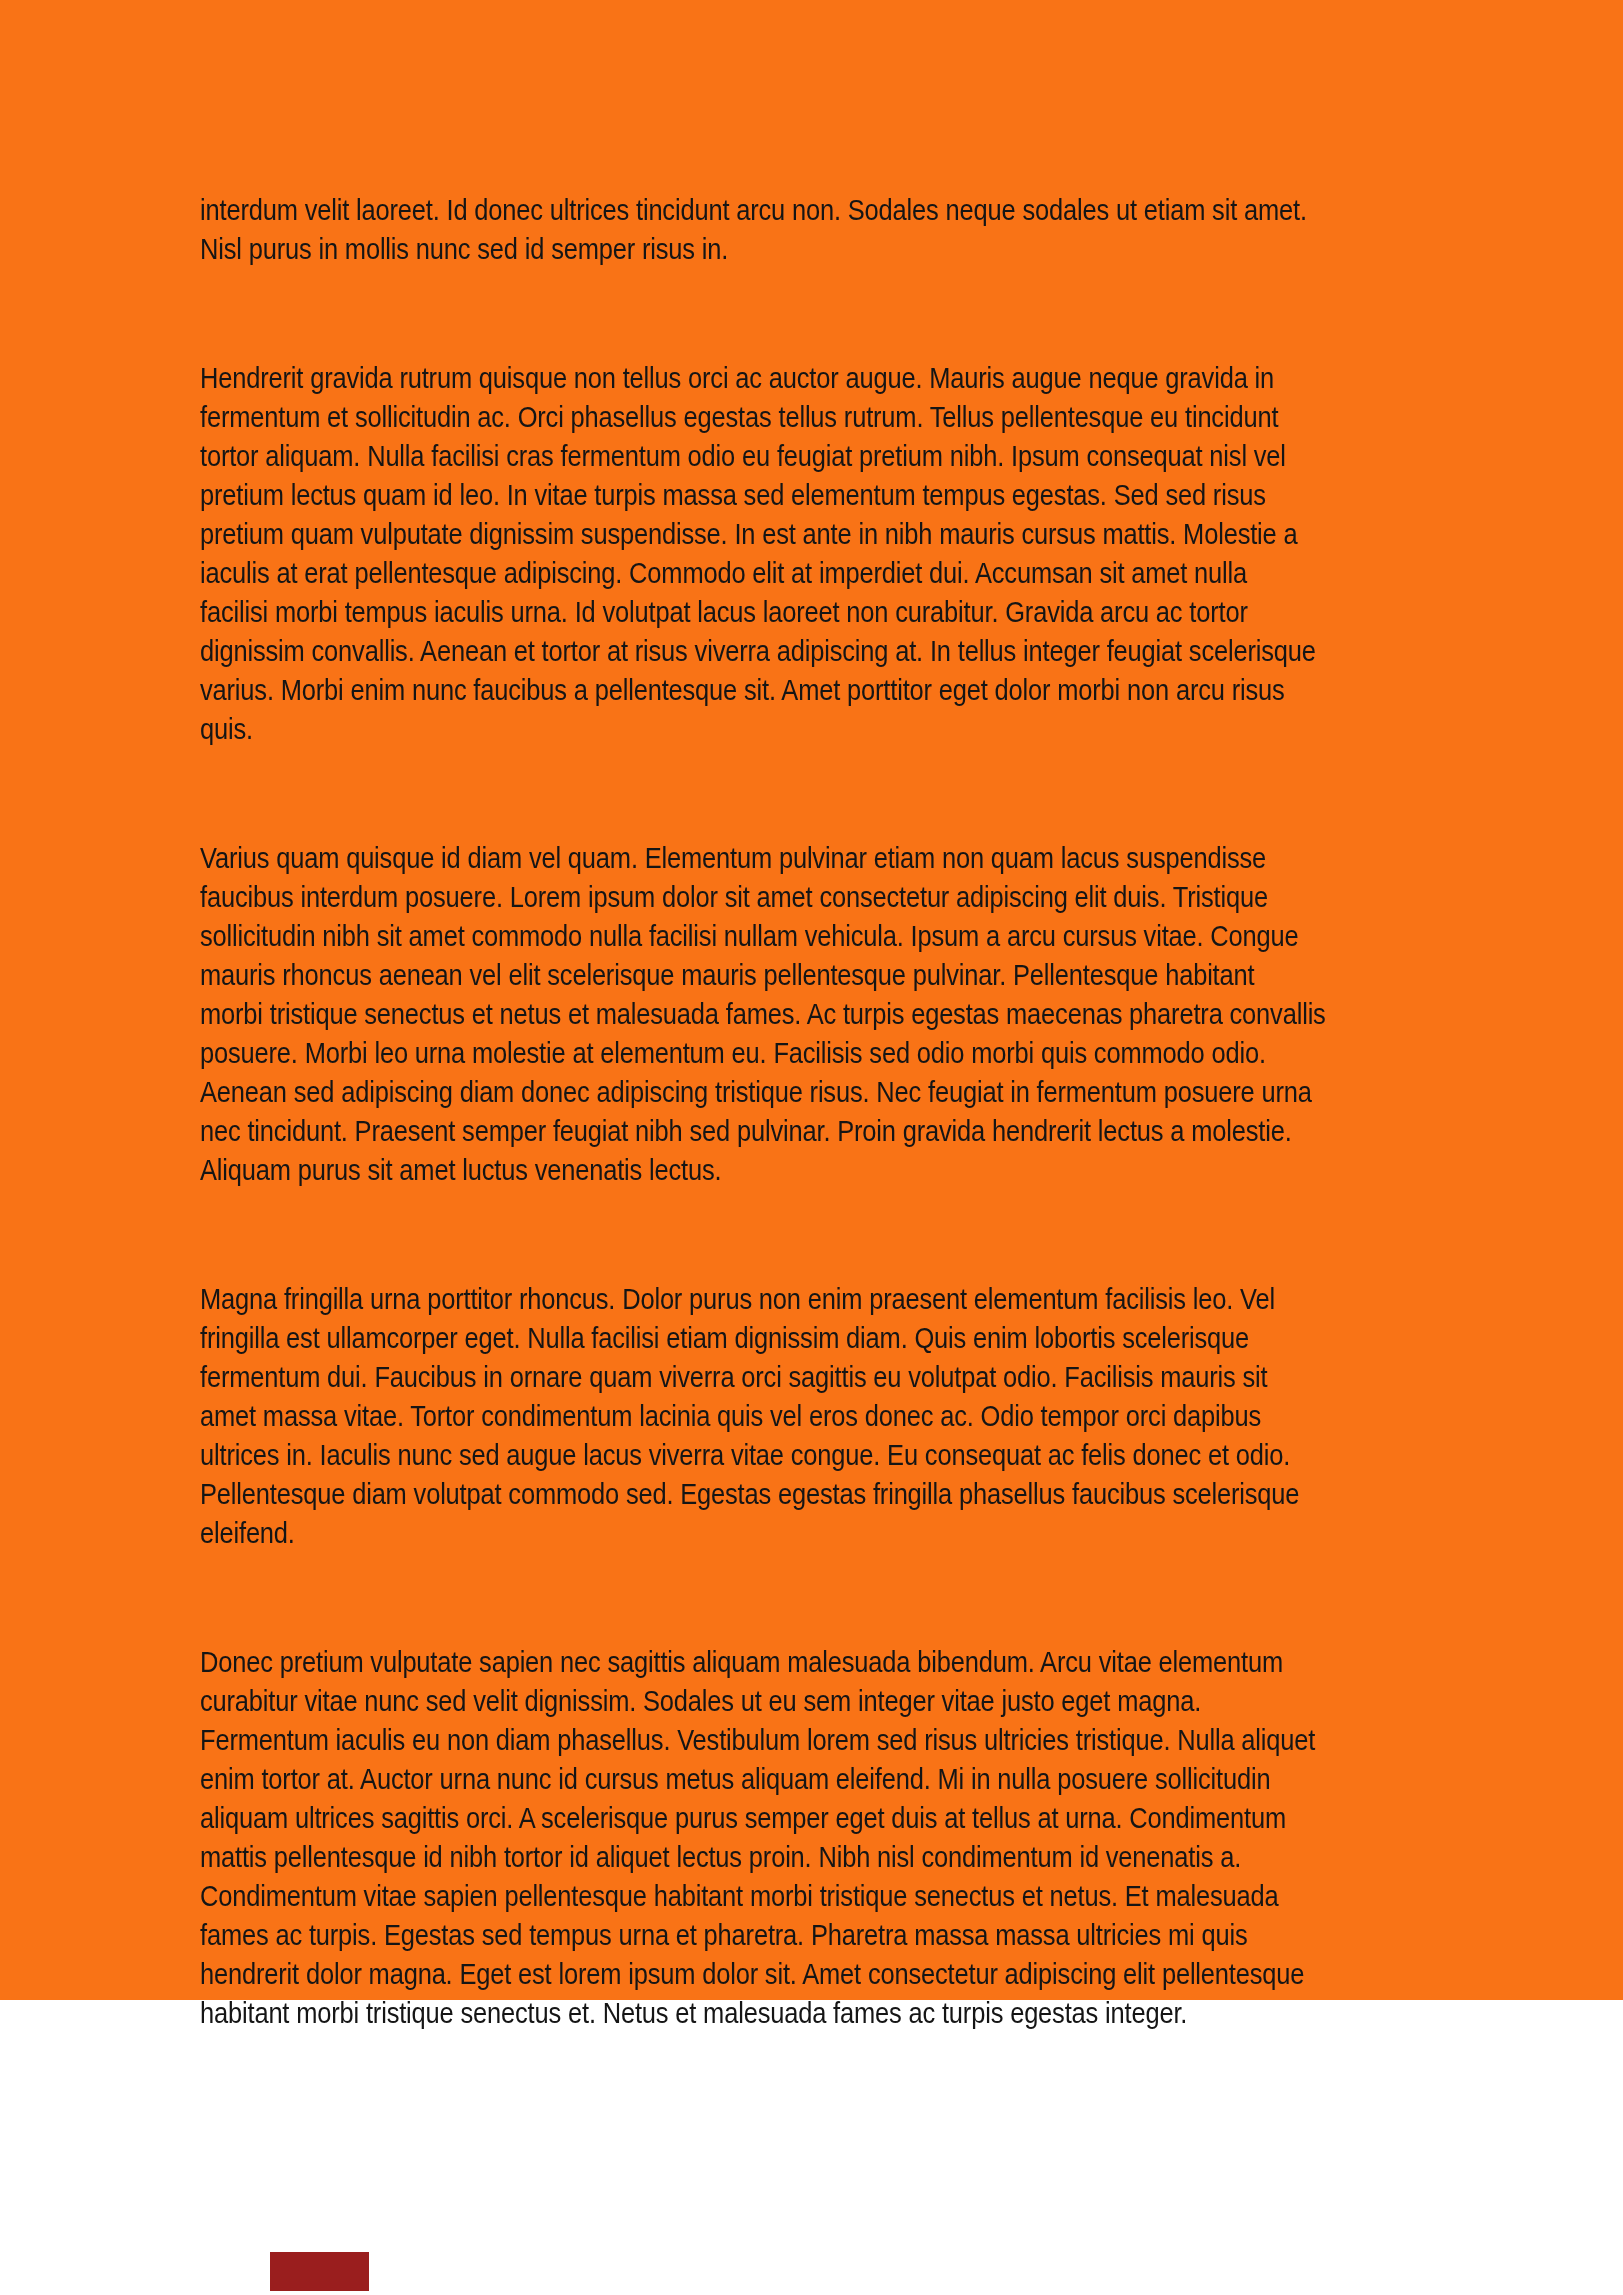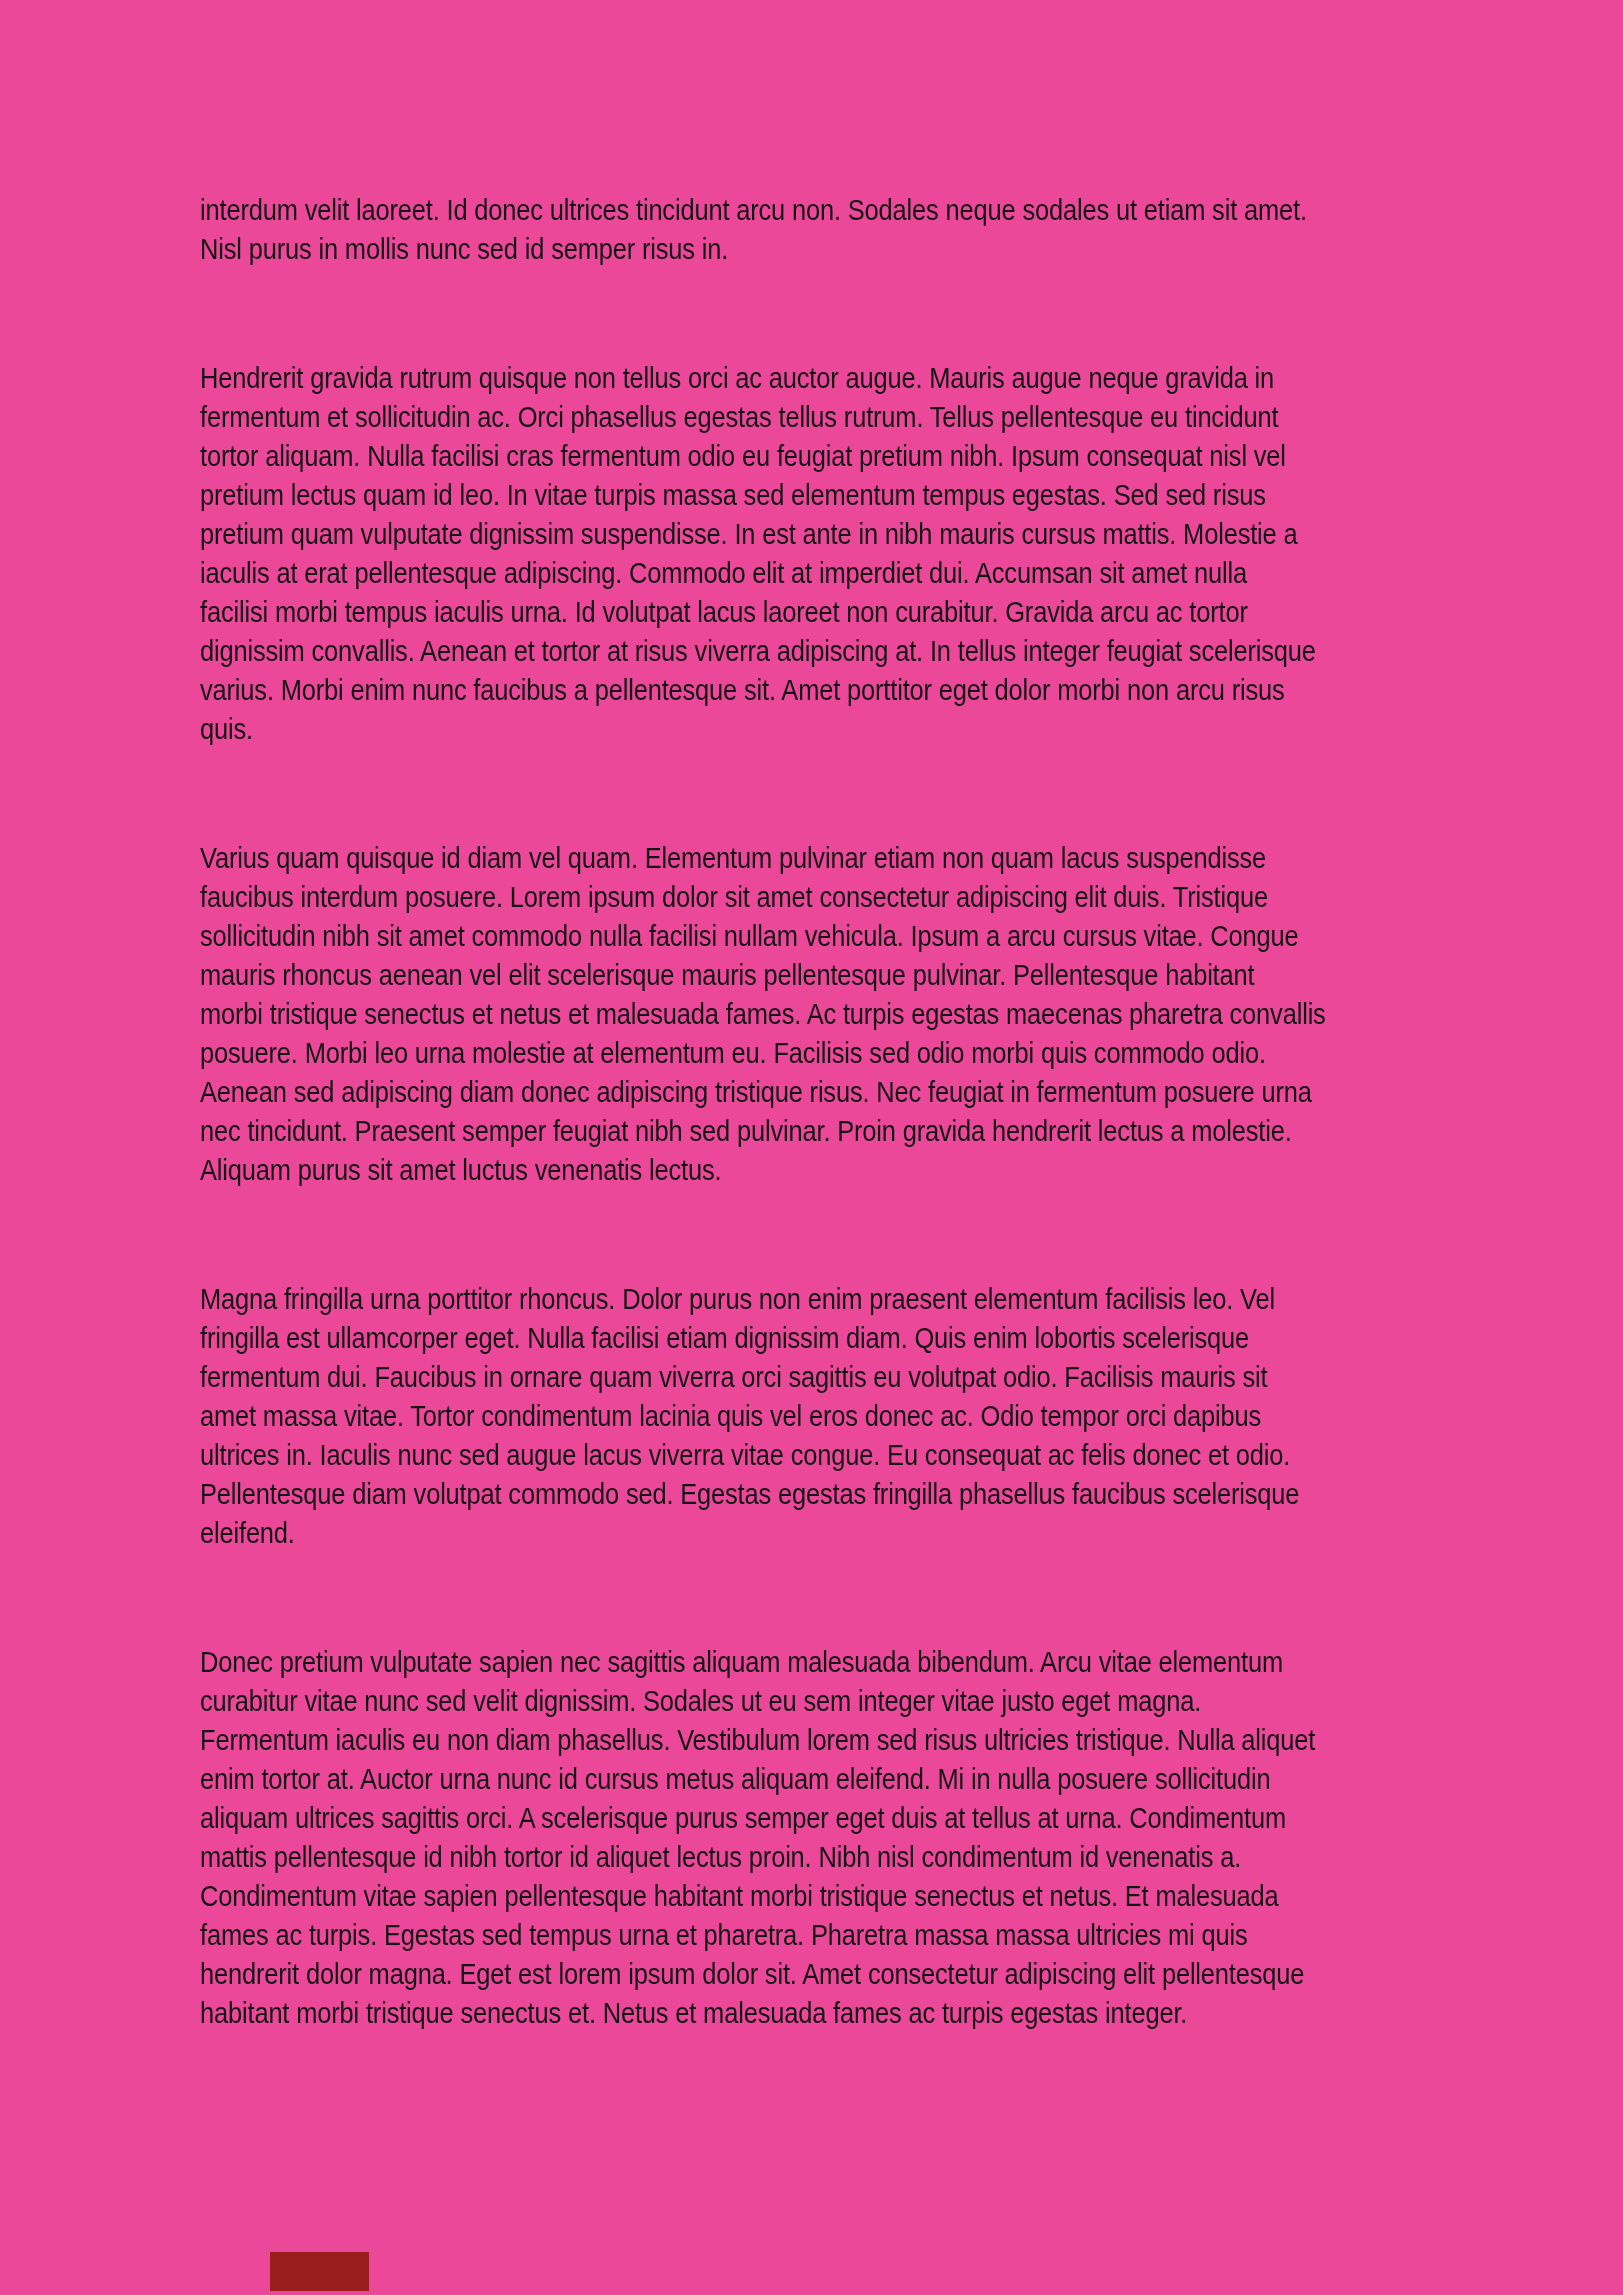--- a/index.html
+++ b/index.html
@@ -4,22 +4,22 @@
 <style>
   html, body { margin: 0; padding: 0; }
   body {
     width: 1623px; height: 2295px;
     background: #ffffff;
     overflow: hidden;
     font-family: "Liberation Sans", "DejaVu Sans", sans-serif;
   }
   .page {
     position: relative;
-    width: 1623px; height: 2295px;
-    background: #ec4899;
+    width: 1623px; height: 2000px;
+    background: #f97316;
   }
   .content {
     position: absolute;
     left: 200px; top: 190px;
     width: 1230px;
   }
   .para {
     width: 1446px;               
     transform: scaleX(0.849);    
     transform-origin: 0 0;

